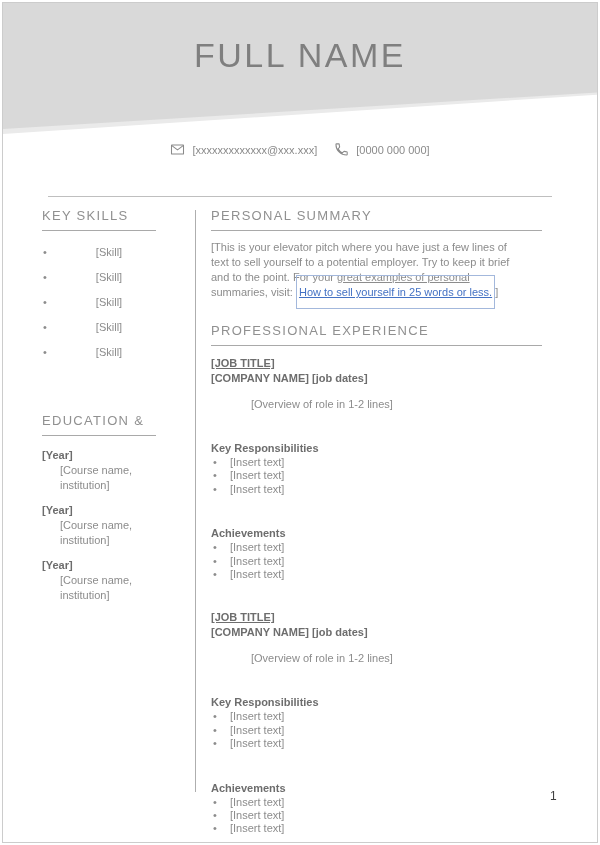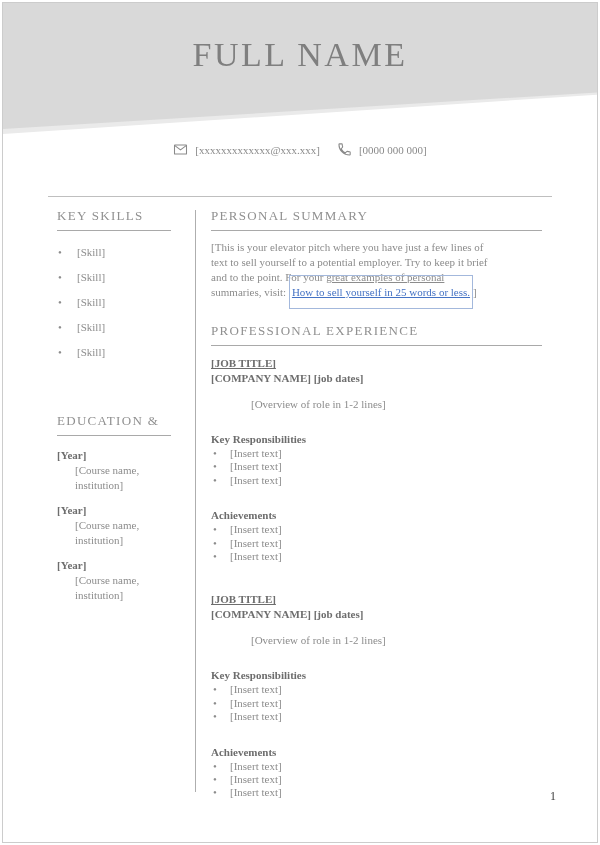--- a/index.html
+++ b/index.html
@@ -1,18 +1,18 @@
 <!DOCTYPE html>
 <html><head>
 <meta charset="utf-8">
 <style>
   html,body{margin:0;padding:0;background:#ffffff;}
   #page{
     position:relative;width:600px;height:845px;overflow:hidden;background:#ffffff;
-    font-family:Liberation Serif, serif;color:#8c8c8c;
+    font-family:Liberation Sans, sans-serif;color:#8c8c8c;
   }
   .page-border{position:absolute;left:2px;top:2px;width:594px;height:839px;border:1px solid #cccccc;pointer-events:none;}
 
   
   .header-wedge{position:absolute;left:3px;top:3px;width:594px;height:131px;background:#eaeaea;
     clip-path:polygon(0 94%,100% 65%,100% 70%,0 100%);}
   .header-band{position:absolute;left:3px;top:3px;width:594px;height:126px;background:#d9d9d9;
     clip-path:polygon(0 0,100% 0,100% 71%,0 100%);}
   .full-name{position:absolute;left:0;top:36px;width:100%;text-align:center;
     font-size:34px;letter-spacing:2.5px;color:#7f7f7f;font-weight:400;}
@@ -20,28 +20,28 @@
   
   .contact-row{position:absolute;left:0;top:142px;width:100%;display:flex;justify-content:center;
     align-items:center;gap:17px;font-size:11px;color:#8a8a8a;}
   .contact-item{display:flex;align-items:center;gap:7px;}
   .cicon{display:inline-block;width:15px;height:15px;}
   .cicon svg{display:block;}
   .contact-divider{position:absolute;left:48px;top:196px;width:504px;border-top:1px solid #bfbfbf;}
 
   
   .vert-rule{position:absolute;left:195px;top:210px;width:1px;height:582px;background:#aeaeae;}
-  .left-col{position:absolute;left:57px;top:207px;width:114px;}
+  .left-col{position:absolute;left:42px;top:207px;width:114px;}
   .right-col{position:absolute;left:211px;top:207px;width:331px;}
 
   .sec-heading{font-size:13px;letter-spacing:1.3px;color:#909090;line-height:18px;
     padding-bottom:5px;border-bottom:1px solid #a9a9a9;font-weight:400;}
 
   
-  .skill-list{list-style:none;margin:14px 0 0 0;padding:0;font-size:11px;color:#8c8c8c;}
+  .skill-list{list-style:none;margin:14px 0 0 0;padding:0;font-size:11px;color:#8c8c8c;text-align:center;}
   .skill-list li{position:relative;padding-left:20px;height:25px;line-height:14px;}
   .skill-list li::before{content:"\2022";position:absolute;left:1px;top:0;color:#8c8c8c;}
 
   
   .edu-section{margin-top:42px;}
   .edu-entry{margin-top:12px;}
   .edu-entry + .edu-entry{margin-top:10px;}
   .edu-year{font-weight:700;color:#6d6d6d;font-size:11px;line-height:15px;}
   .edu-course{padding-left:18px;font-size:11px;line-height:15px;color:#8c8c8c;}
 
@@ -51,21 +51,21 @@
   .u-gray{text-decoration:underline;}
   .cv-link{color:#4472c4;text-decoration:underline;border:1px solid #a3b8dc;padding:10px 2px;cursor:pointer;}
 
   
   .exp-section{margin-top:22px;}
   .job{margin-top:7px;}
   .job + .job{margin-top:26px;}
   .job-title{display:inline-block;font-weight:700;color:#6d6d6d;font-size:11px;line-height:14px;text-decoration:underline;}
   .job-company{font-weight:700;color:#6d6d6d;font-size:11px;line-height:14px;}
   .job-overview{margin-top:12px;font-size:11px;line-height:14px;color:#8c8c8c;margin-left:40px;}
-  .sub-label{margin-top:21px;font-weight:700;color:#6d6d6d;font-size:11px;line-height:14px;}
+  .sub-label{margin-top:30px;font-weight:700;color:#6d6d6d;font-size:11px;line-height:14px;}
   .insert-list{list-style:none;margin:1px 0 0 0;padding:0;font-size:11px;color:#8c8c8c;}
   .insert-list li{position:relative;padding-left:19px;line-height:13.4px;}
   .insert-list li::before{content:"\2022";position:absolute;left:2px;top:0;color:#8c8c8c;}
 
   .page-number{position:absolute;left:550px;top:789px;font-size:12px;color:#404040;}
 </style>
 </head>
 <body>
 
 <div id="page">

